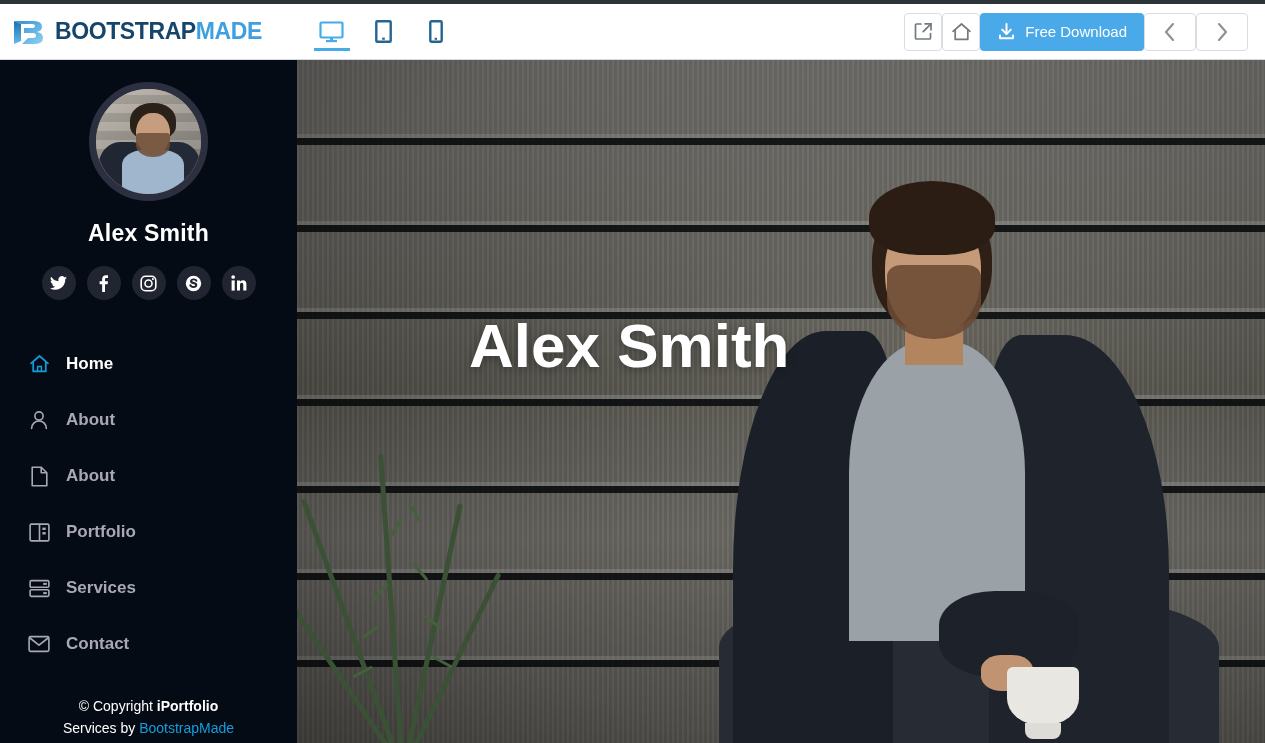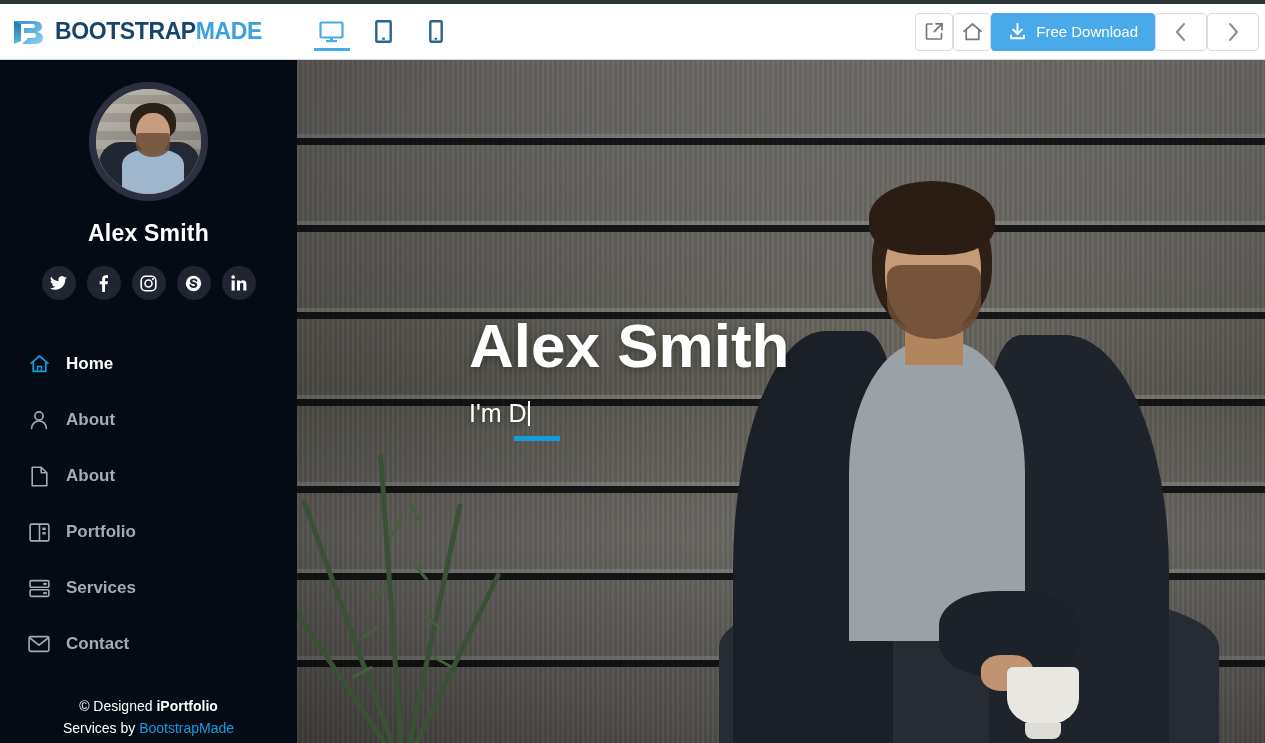--- a/index.html
+++ b/index.html
@@ -47,21 +47,21 @@
   }
   .vp svg { display: block; }
   .vp.active::after {
     content: ""; position: absolute; bottom: 9px; left: 8px;
     width: 36px; height: 3px; background: #45ace8;
   }
 
   
   #tools-right {
     margin-left: auto; display: flex; align-items: center;
-    margin-right: 0px; padding-right: 6px;
+    margin-right: 0px; padding-right: 17px;
   }
   .tbtn {
     height: 38px; min-width: 38px;
     border: 1px solid #d9dde1; border-radius: 4px;
     background: #fff; display: flex; align-items: center;
     justify-content: center; cursor: pointer; color: #72797f;
   }
   .tbtn.arrow { width: 52px; }
   #download-btn {
     height: 38px; padding: 0 17px;
@@ -421,21 +421,21 @@
         <svg width="22" height="18" viewBox="0 0 22 18">
           <rect x="1.1" y="1.6" width="19.8" height="14.8" rx="1.6" fill="none" stroke="currentColor" stroke-width="1.6"></rect>
           <path d="M1.9 3 L11 10.2 L20.1 3" fill="none" stroke="currentColor" stroke-width="1.6" stroke-linecap="round" stroke-linejoin="round"></path>
         </svg>
       </span>
       <span>Contact</span>
     </div>
   </div>
 
   <div id="copyright">
-    <span>© Designed </span><b>iPortfolio</b>
+    <span>© Copyright </span><b>iPortfolio</b>
   </div>
   <div id="credits">
     <span>Services by </span><a href="#">BootstrapMade</a>
   </div>
 </div>
 
 <div id="hero">
   <div id="wood"></div>
   <div id="wood-shade"></div>
 
@@ -466,17 +466,14 @@
     <div class="m-hairtop"></div>
     <div class="m-beard"></div>
     <div class="m-arm"></div>
     <div class="m-hand"></div>
     <div class="m-cup"></div>
     <div class="m-cup-base"></div>
   </div>
 
   <div id="hero-text">
     <div id="hero-title">Alex Smith</div>
-    <div id="hero-sub"><span>I'm D</span><span id="hero-caret"></span>
-      <span id="hero-accent"></span>
-    </div>
   </div>
 </div>
 
 </body></html>

